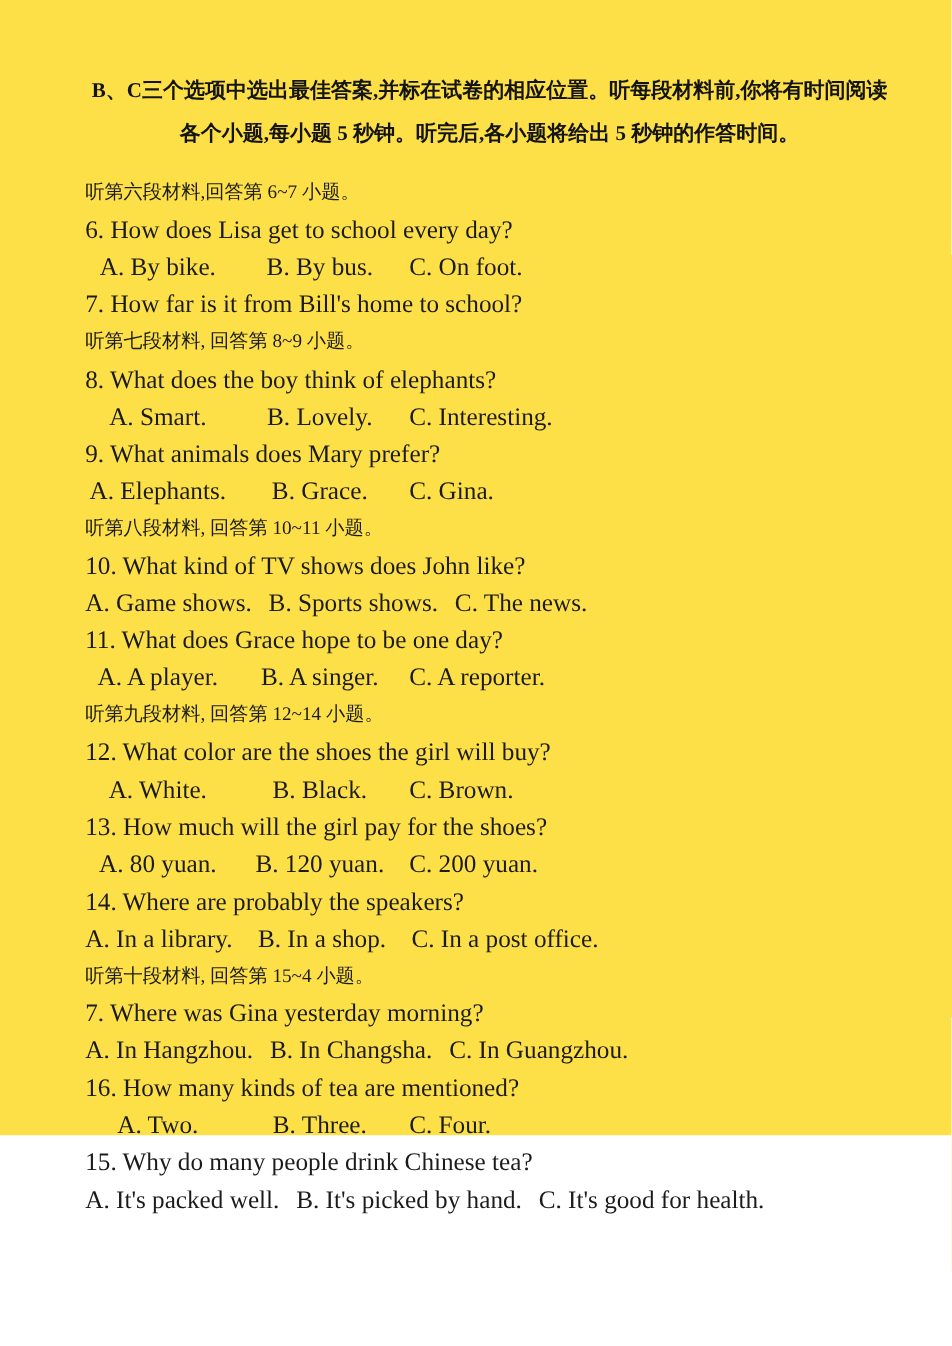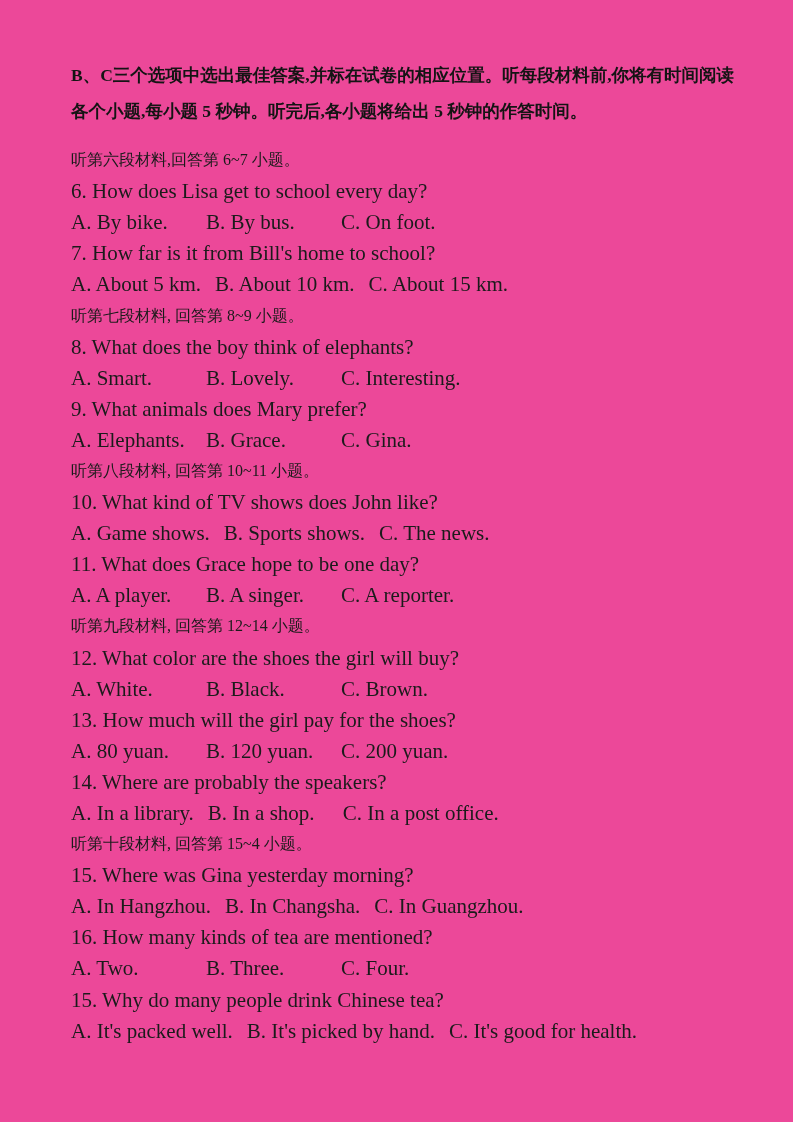--- a/index.html
+++ b/index.html
@@ -10,23 +10,24 @@
   body {
     width: 793px;
     height: 1122px;
     overflow: hidden;
     color: #1b1b1b;
     font-family: "Liberation Serif", "DejaVu Serif", serif;
   }
   .page {
     box-sizing: border-box;
     width: 793px;
-    height: 1122px;
+    height: 946px;
     padding: 58px 48px 0 71px;
-    background: #ec4899;
+    background: #fde047;
+    text-align: center;
   }
   .instructions {
     margin: 0;
     font-weight: 700;
     font-size: 17.5px;
     line-height: 35.5px;
     color: #141414;
     font-family: "Liberation Serif", "DejaVu Serif", serif;
   }
   .lines {
@@ -63,25 +64,20 @@
   <div class="lines">
 
     <div class="line section-header">听第六段材料,回答第 6~7 小题。</div>
     <div class="line question">6. How does Lisa get to school every day?</div>
     <div class="line options">
       <span class="opt">A. By bike.</span>
       <span class="opt">B. By bus.</span>
       <span class="opt last">C. On foot.</span>
     </div>
     <div class="line question">7. How far is it from Bill's home to school?</div>
-    <div class="line options">
-      <span class="opt">A. About 5 km.</span>
-      <span class="opt">B. About 10 km.</span>
-      <span class="opt last">C. About 15 km.</span>
-    </div>
 
     <div class="line section-header">听第七段材料, 回答第 8~9 小题。</div>
     <div class="line question">8. What does the boy think of elephants?</div>
     <div class="line options">
       <span class="opt">A. Smart.</span>
       <span class="opt">B. Lovely.</span>
       <span class="opt last">C. Interesting.</span>
     </div>
     <div class="line question">9. What animals does Mary prefer?</div>
     <div class="line options">
@@ -118,21 +114,21 @@
       <span class="opt last">C. 200 yuan.</span>
     </div>
     <div class="line question">14. Where are probably the speakers?</div>
     <div class="line options">
       <span class="opt">A. In a library.</span>
       <span class="opt">B. In a shop.</span>
       <span class="opt last">C. In a post office.</span>
     </div>
 
     <div class="line section-header">听第十段材料, 回答第 15~4 小题。</div>
-    <div class="line question">15. Where was Gina yesterday morning?</div>
+    <div class="line question">7. Where was Gina yesterday morning?</div>
     <div class="line options">
       <span class="opt">A. In Hangzhou.</span>
       <span class="opt">B. In Changsha.</span>
       <span class="opt last">C. In Guangzhou.</span>
     </div>
     <div class="line question">16. How many kinds of tea are mentioned?</div>
     <div class="line options">
       <span class="opt">A. Two.</span>
       <span class="opt">B. Three.</span>
       <span class="opt last">C. Four.</span>

